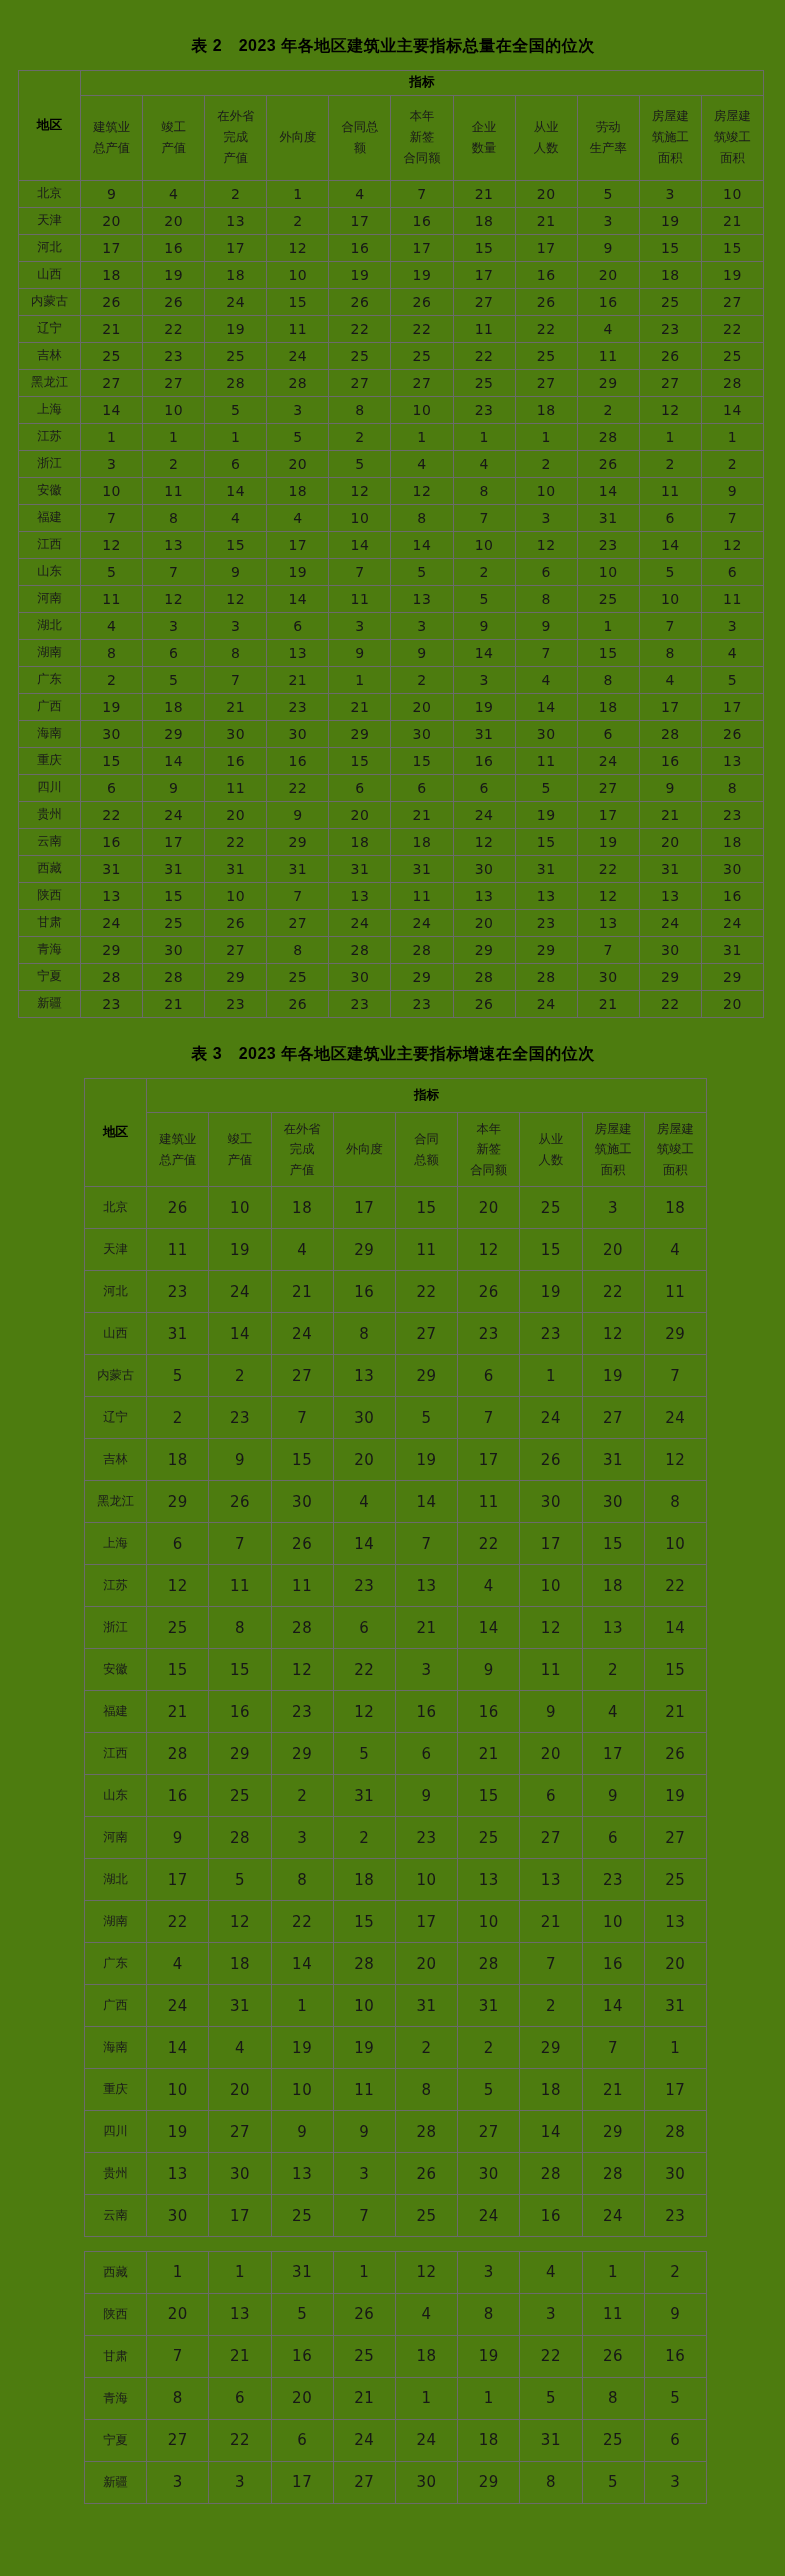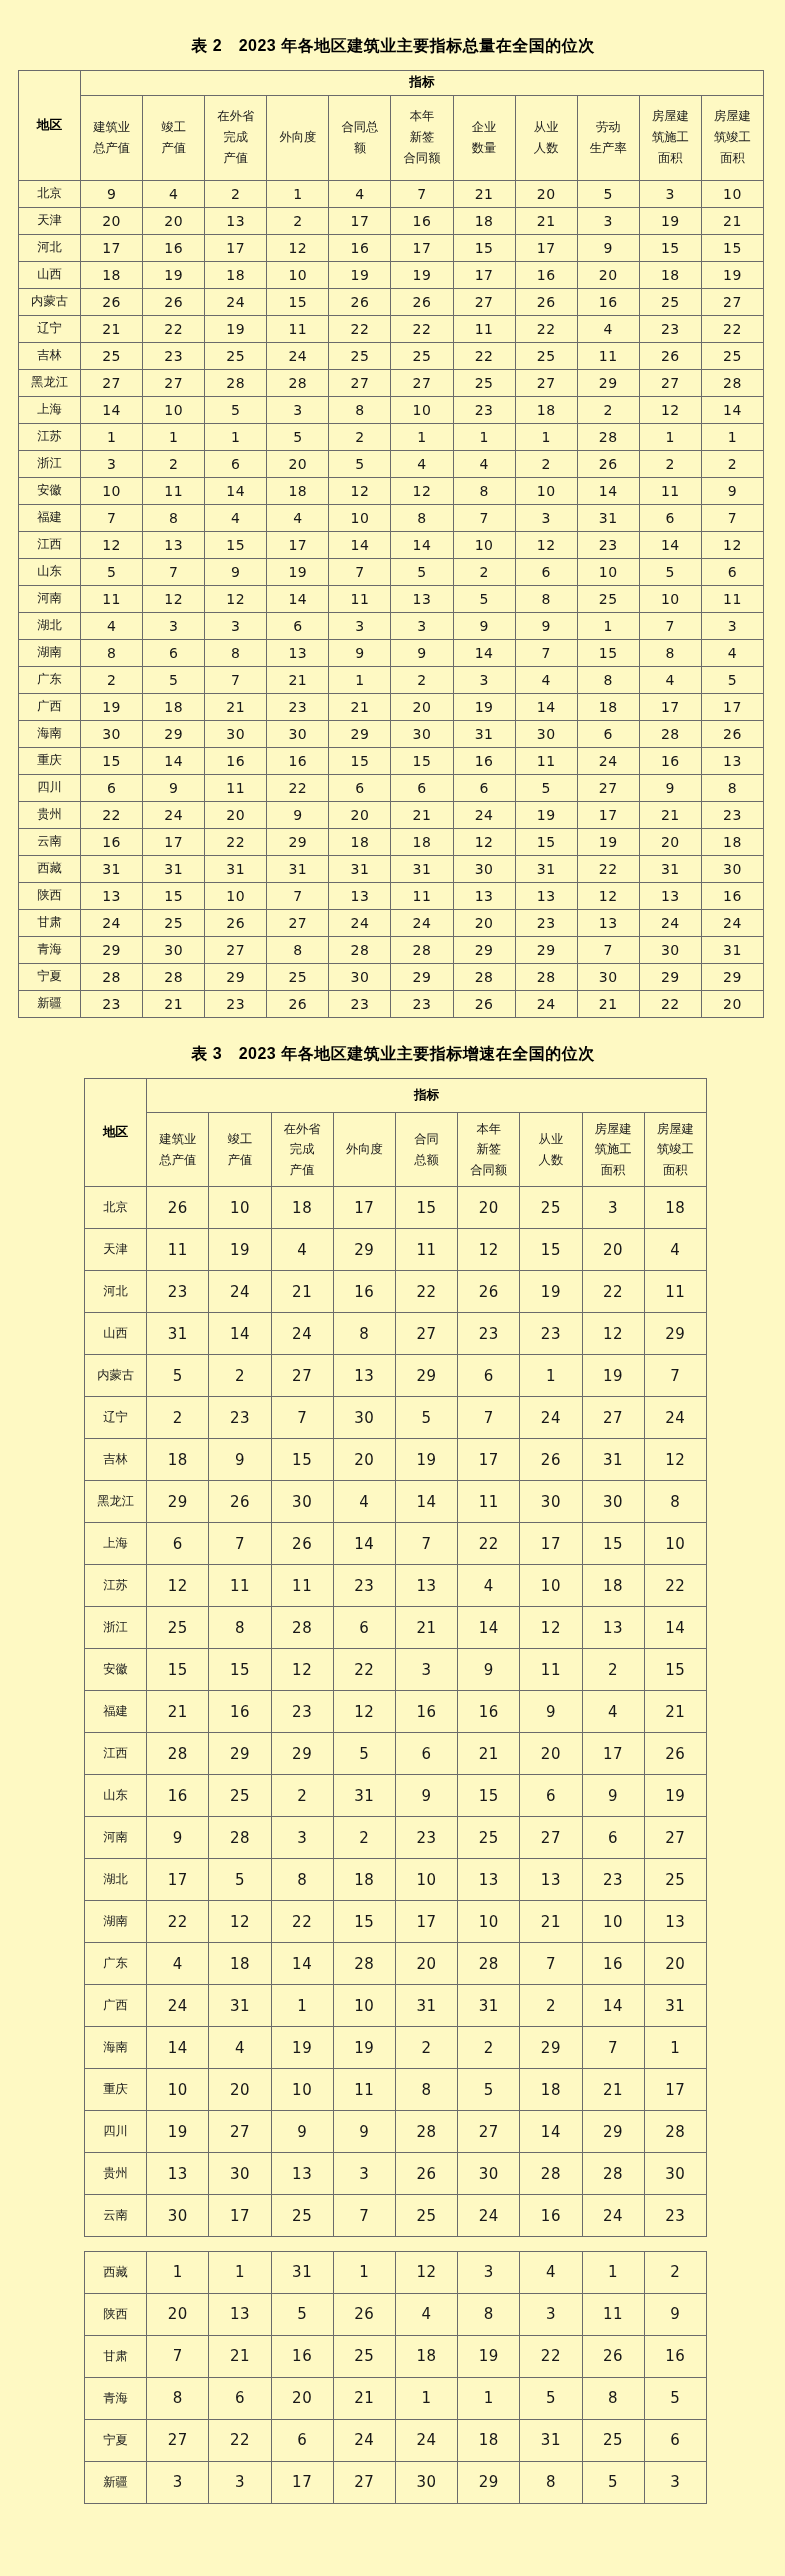--- a/index.html
+++ b/index.html
@@ -1,18 +1,18 @@
 <!DOCTYPE html>
 <html lang="zh" style="font-size:15px"><head>
 <meta charset="utf-8">
 <style>
   html,body { margin:0; padding:0; background:#ffffff; }
   .page {
     width:786px; height:2576px; box-sizing:border-box;
-    margin:0 auto; background:#fef9c3; overflow:hidden;
+    margin:0 auto; background:#4d7c0f; overflow:hidden;
     font-family:"Liberation Serif","DejaVu Serif",serif; color:#111;
   }
   .tbl-title {
     font-family:"Liberation Sans","DejaVu Sans",sans-serif;
     font-weight:bold; font-size:16px; color:#000;
     text-align:center; white-space:pre; letter-spacing:0.5px;
   }
   #t2-title { margin:36px 0 13.2px 0; }
   #t3-title { margin:26.4px 0 13.2px 0; }
 

